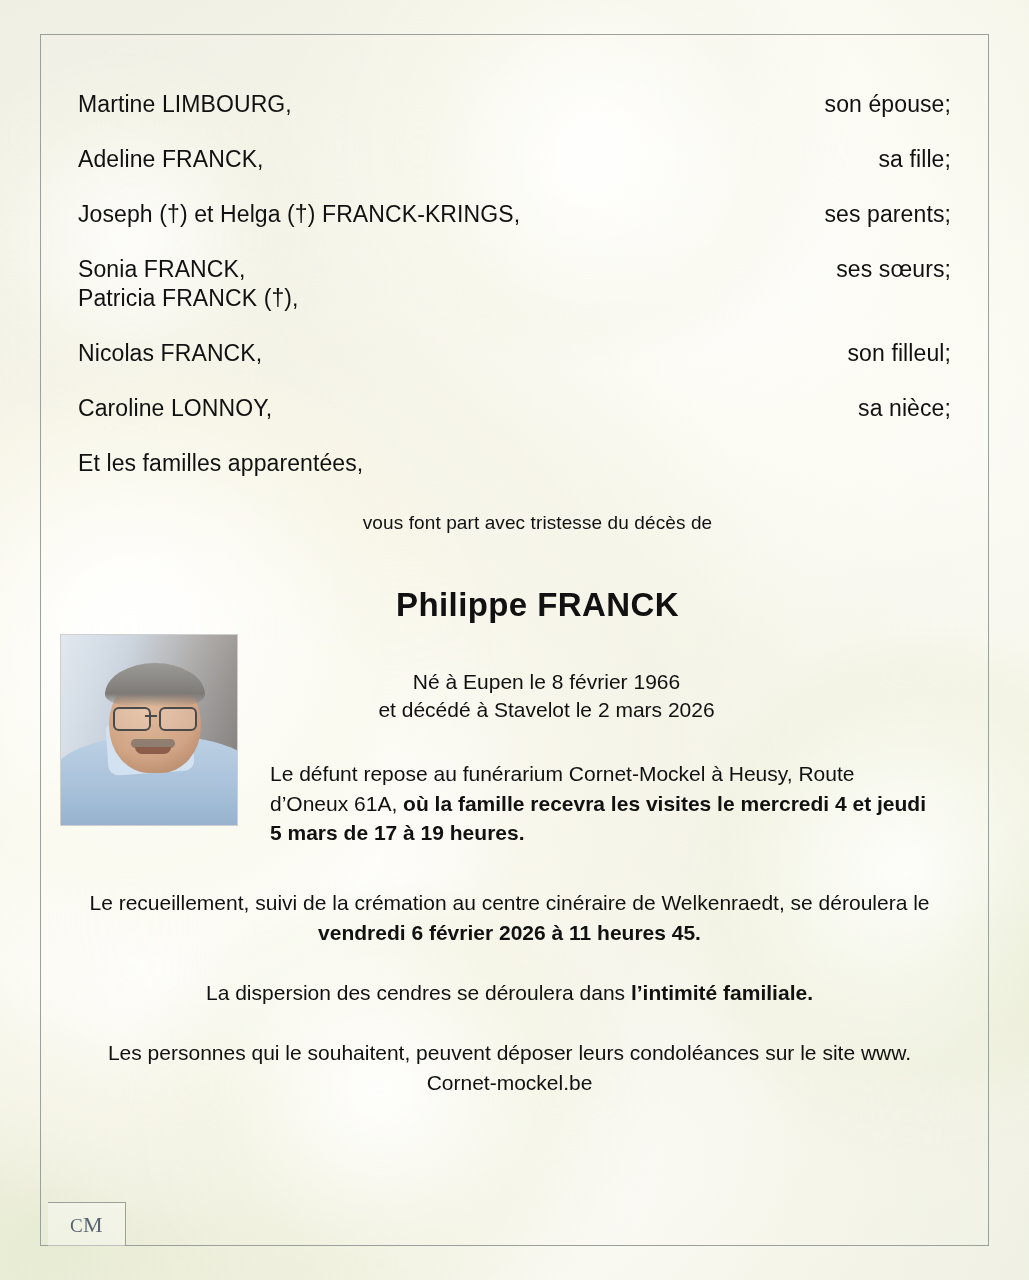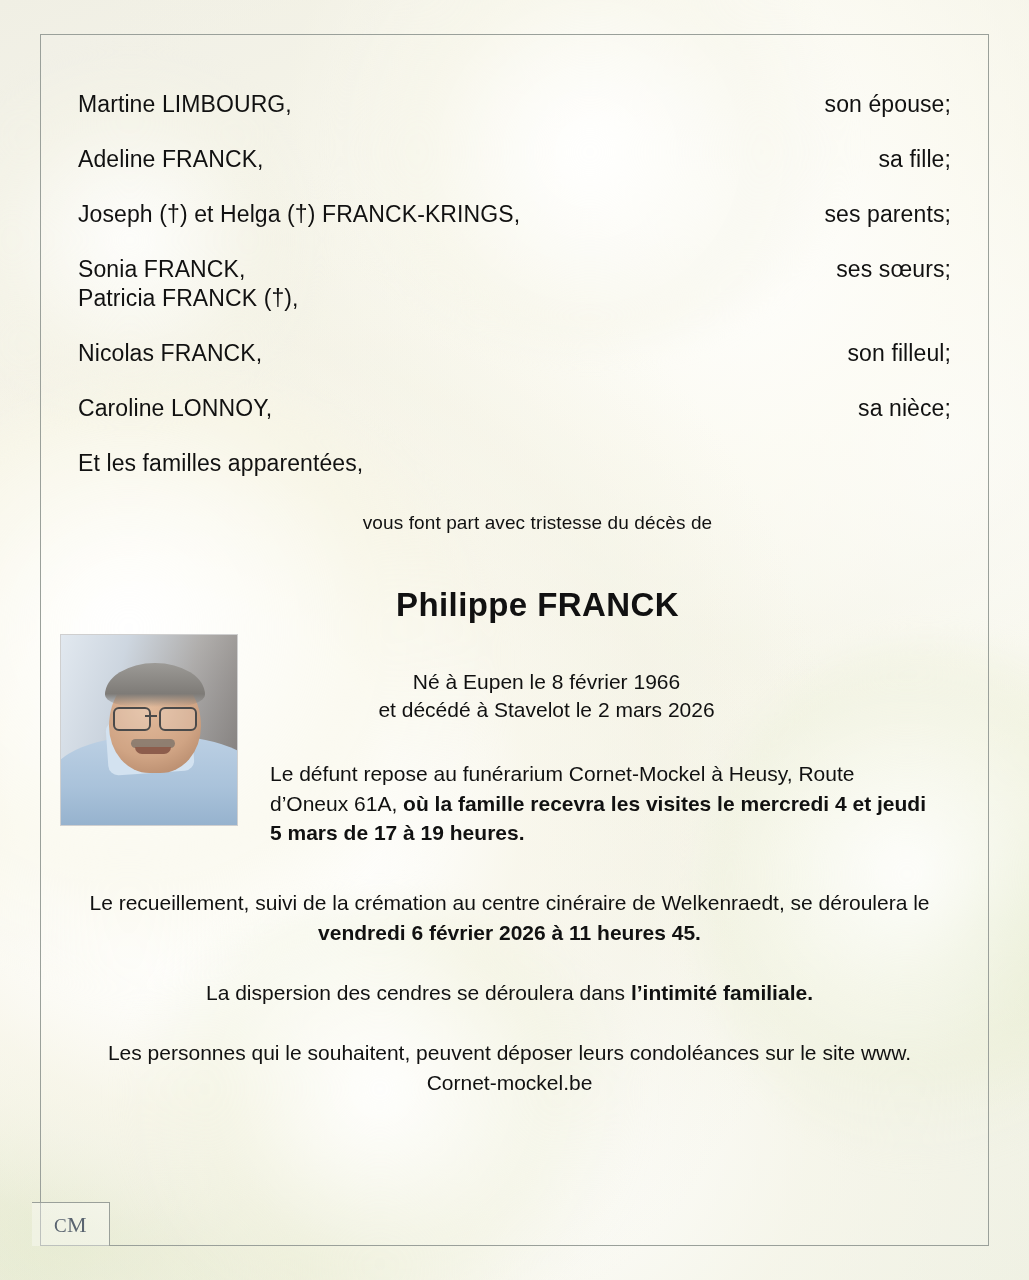--- a/index.html
+++ b/index.html
@@ -212,21 +212,21 @@
     line-height: 1.42;
     margin: 0 0 30px 0;
     padding: 0 26px;
   }
   .para.last { margin-bottom: 4px; }
   b { font-weight: bold; }
 
   
   .logo {
     position: absolute;
-    left: 32px;
+    left: 48px;
     bottom: 34px;
     width: 78px;
     height: 44px;
     border-right: 1px solid #9aa09a;
     border-top: 1px solid #9aa09a;
     display: flex;
     align-items: center;
     justify-content: center;
     background: rgba(255,255,255,0.35);
   }

